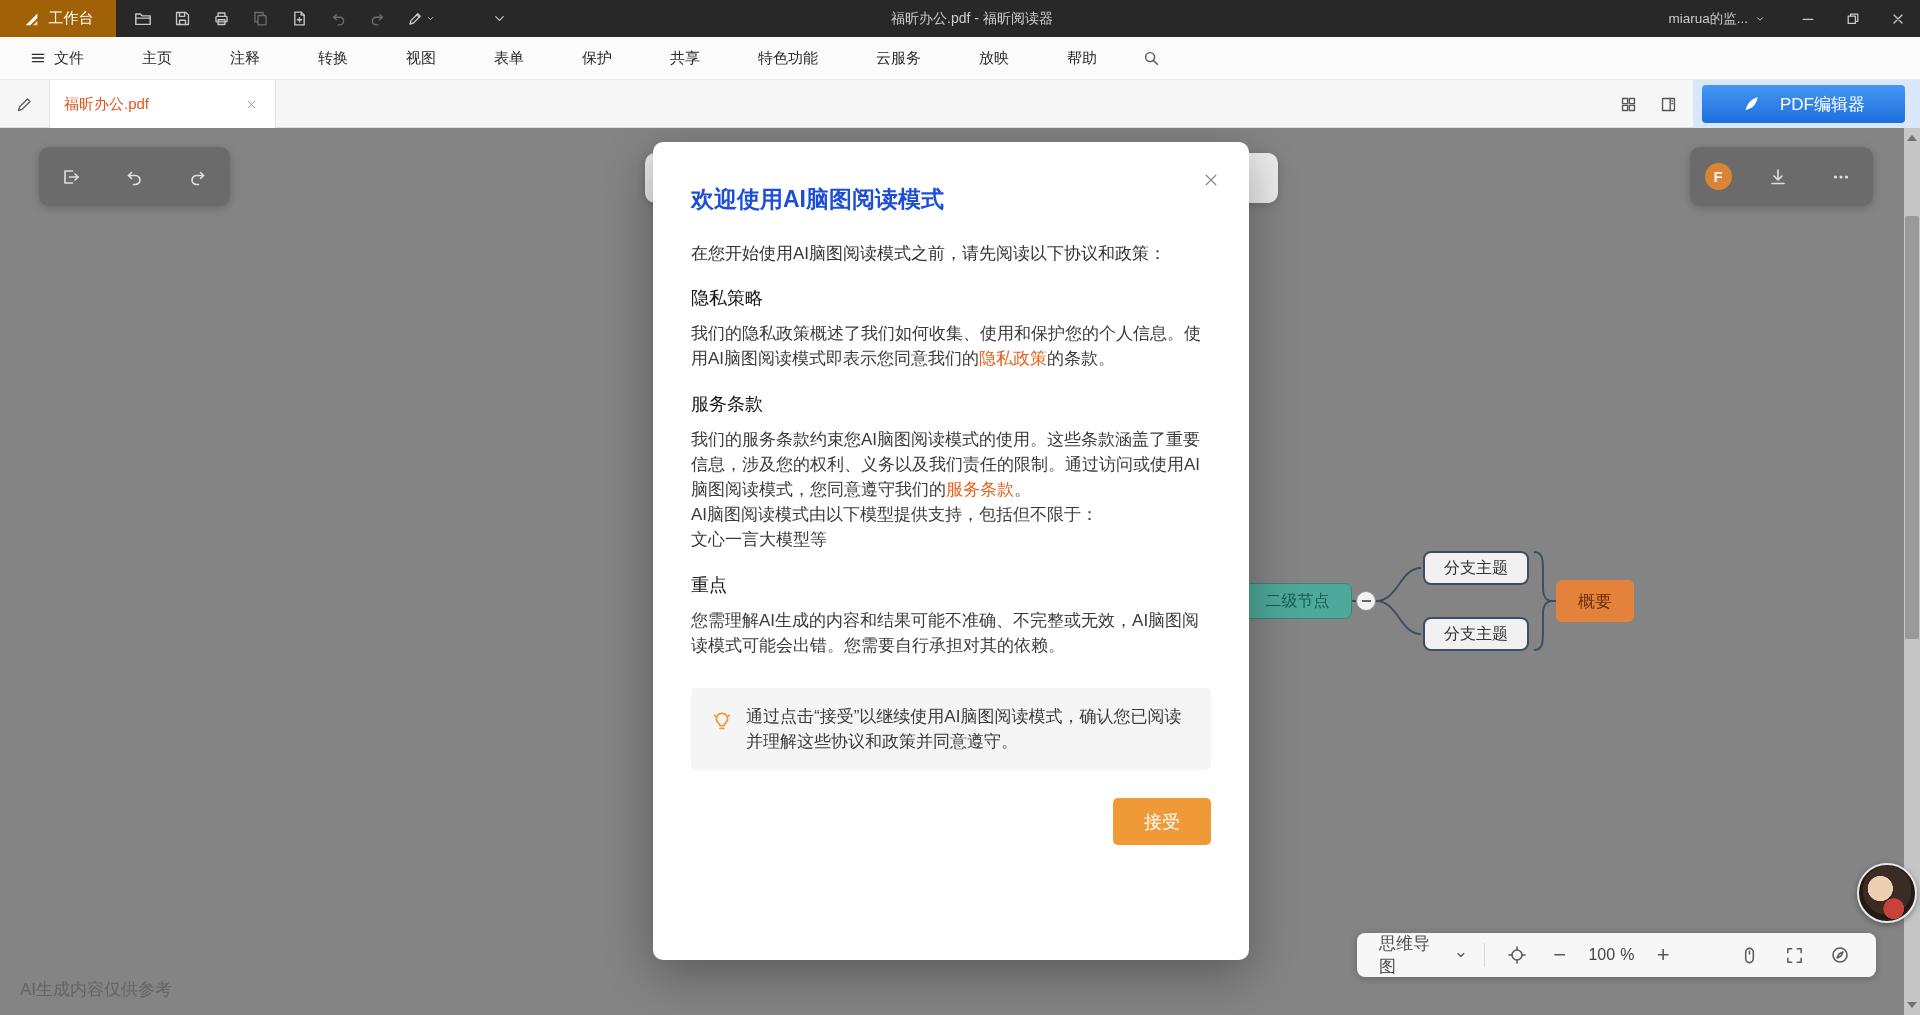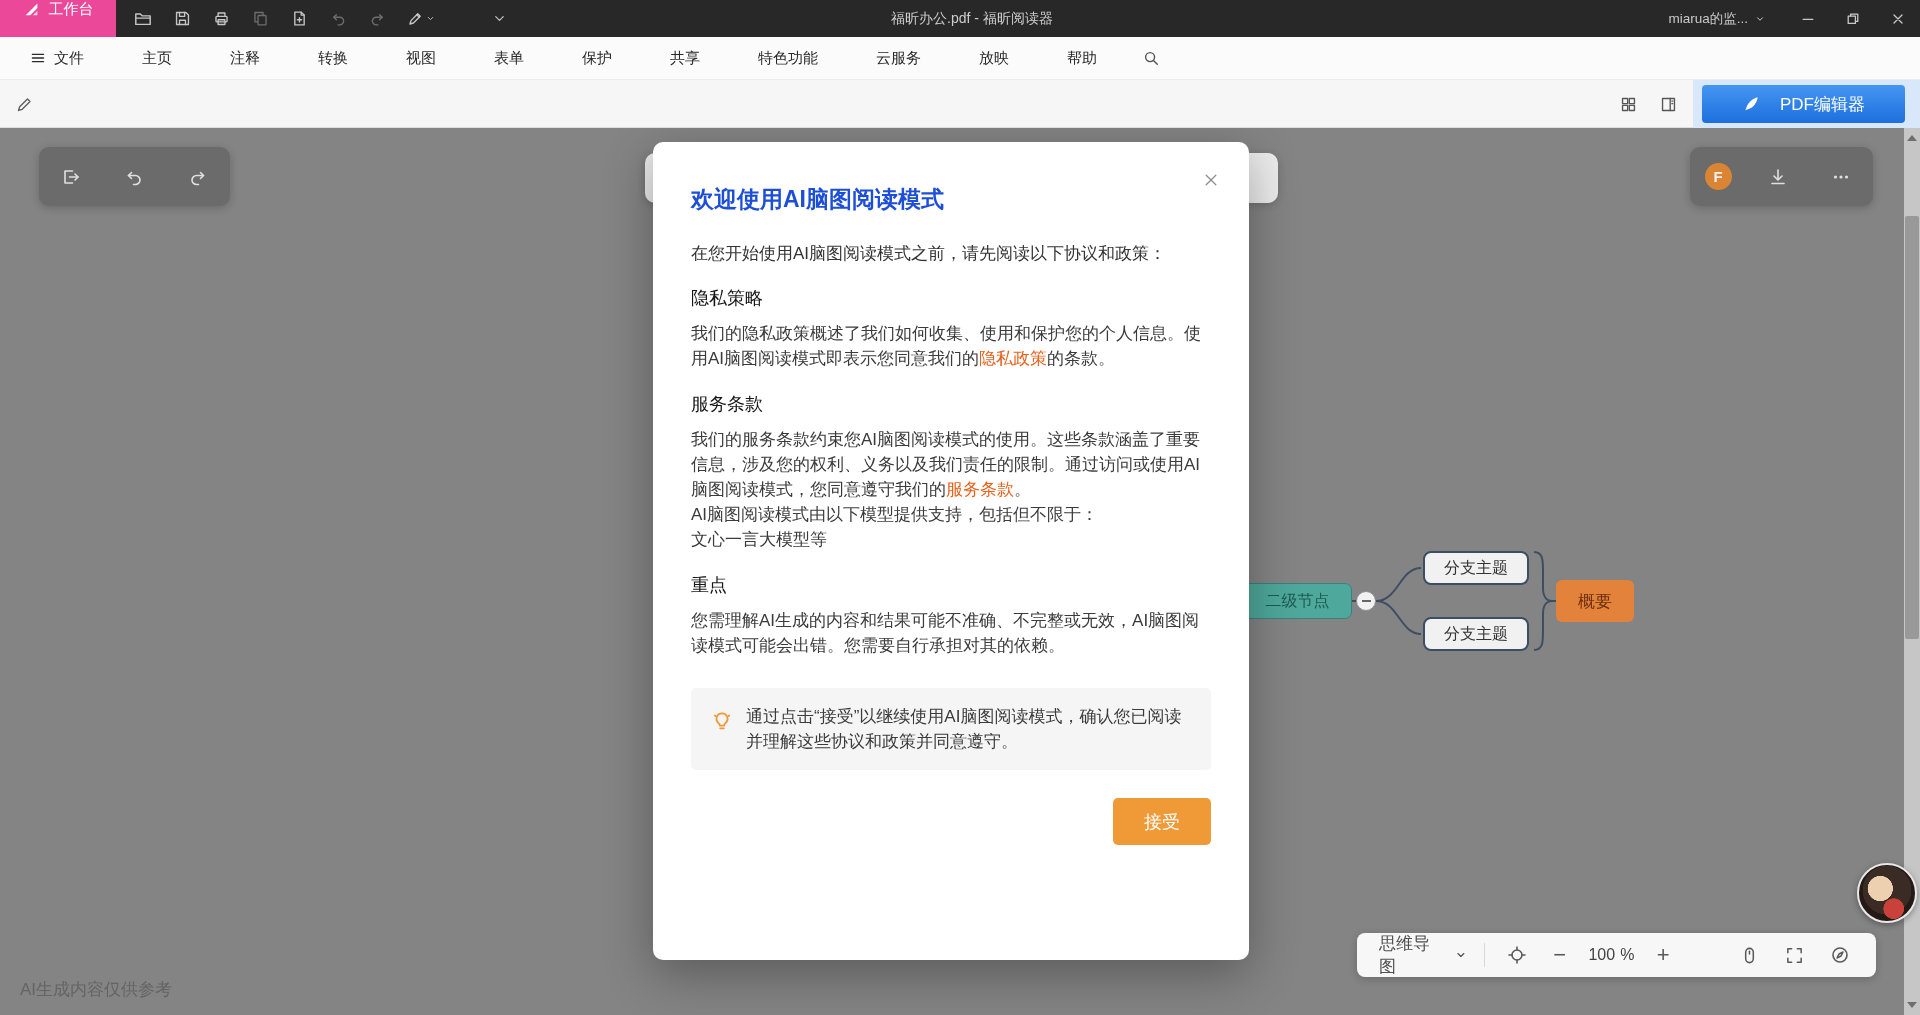--- a/index.html
+++ b/index.html
@@ -5,21 +5,21 @@
   * { box-sizing: border-box; margin: 0; padding: 0; }
   html,body { width:1920px; height:1015px; }
   body { font-family:"Liberation Sans","DejaVu Sans",sans-serif; overflow:hidden; }
   .app { position:relative; width:1920px; height:1015px; background:#848484; overflow:hidden; }
 
   svg { display:block; }
   .ico { stroke:currentColor; fill:none; stroke-width:1.6; stroke-linecap:round; stroke-linejoin:round; }
 
   
   .titlebar { position:absolute; top:0; left:0; right:0; height:37px; background:#282828; display:flex; align-items:center; z-index:30; }
-  .workspace-btn { width:116px; height:37px; background:#ec4899; color:#fff; display:flex; align-items:flex-start; justify-content:center; gap:8px; font-size:15px; cursor:pointer; }
+  .workspace-btn { width:116px; height:37px; background:#a16207; color:#fff; display:flex; align-items:center; justify-content:center; gap:8px; font-size:15px; cursor:pointer; }
   .tb-icons { display:flex; align-items:center; margin-left:12px; gap:9px; }
   .tb-icon { width:30px; height:30px; display:flex; align-items:center; justify-content:center; color:#c6c6c6; border-radius:4px; cursor:pointer; }
   .tb-icon.dim { color:#6d6d6d; }
   .tb-icon.wide { width:40px; gap:2px; }
   .tb-icon.alone { margin-left:34px; }
   .tb-title { position:absolute; left:0; right:0; text-align:center; color:#cdcdcd; font-size:14px; pointer-events:none;padding-left:24px; }
   .tb-right { margin-left:auto; display:flex; align-items:center; height:100%;justify-content:space-between; }
   .account { display:flex; align-items:center; gap:7px; color:#c9c9c9; font-size:13.5px; margin-right:20px; cursor:pointer; }
   .win-btn { width:45px; height:37px; display:flex; align-items:center; justify-content:center; color:#c9c9c9; cursor:pointer; }
 
@@ -252,20 +252,28 @@
         </svg>
       </div>
   </div>
 
   <div class="tabbar">
     <div class="tab-pencil">
         <svg class="ico" width="17" height="17" viewBox="0 0 20 20">
           <path d="M3 17l1.3-4.3L13.5 3.5l3 3L7.3 15.7z"></path>
         </svg>
       </div>
+    <div class="tab">
+      <span class="tab-label">福昕办公.pdf</span>
+      <span class="tab-close">
+          <svg class="ico" width="11" height="11" viewBox="0 0 20 20">
+            <path d="M4 4l12 12M16 4L4 16"></path>
+          </svg>
+        </span>
+    </div>
     <div class="view-btns">
       <div class="view-btn">
           <svg class="ico" width="17" height="17" viewBox="0 0 20 20">
             <rect x="3" y="3" width="6" height="6"></rect>
             <rect x="11" y="3" width="6" height="6"></rect>
             <rect x="3" y="11" width="6" height="6"></rect>
             <rect x="11" y="11" width="6" height="6"></rect>
           </svg>
         </div>
       <div class="view-btn">

